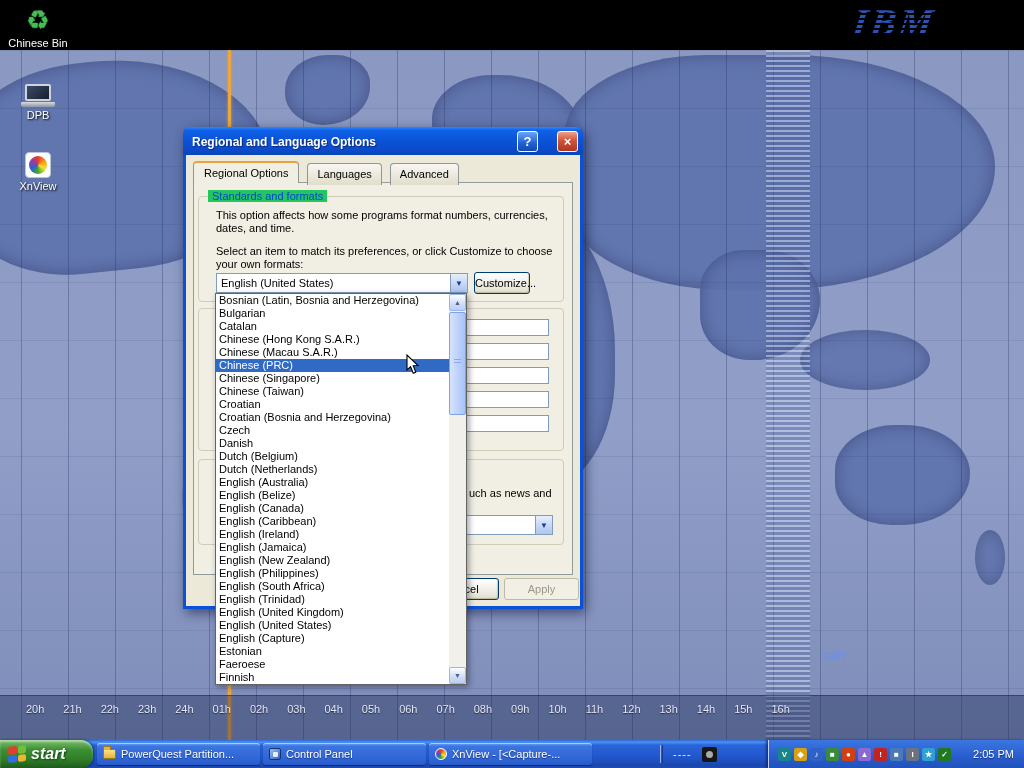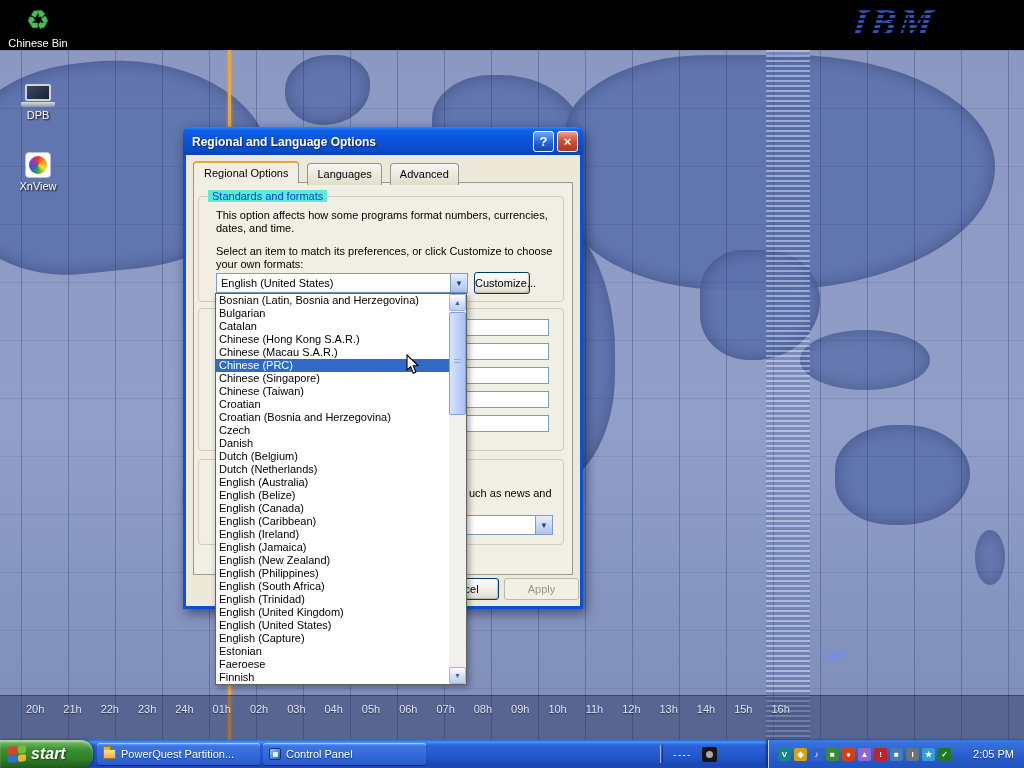--- a/index.html
+++ b/index.html
@@ -34,36 +34,36 @@
   .laptop .screen { width:26px; height:17px; margin:0 auto; background:linear-gradient(135deg,#3a4a66,#18202f); border:2px solid #cfd4dc; border-radius:2px; }
   .laptop .base { width:34px; height:5px; background:linear-gradient(#d8dce2,#8b94a2); border-radius:1px 1px 2px 2px; margin-top:1px; }
   .xn-glyph { width:26px; height:26px; margin:0 auto; background:#fdfdfd; border:1px solid #b9c2d6; border-radius:4px; display:flex; align-items:center; justify-content:center; }
   .xn-glyph i { display:block; width:18px; height:18px; border-radius:50%;
     background:conic-gradient(#e43b2e,#f59b14,#f5e22e,#43a531,#2e62c8,#8e3bb8,#e43b2e); }
 
   
   .dialog { position:absolute; left:183px; top:127px; width:400px; height:482px; background:#0a51d8;
     border-radius:8px 8px 0 0; box-shadow:3px 4px 12px rgba(8,12,40,.55); z-index:20; }
   .titlebar { position:absolute; left:0; top:0; width:400px; height:28px; border-radius:7px 7px 0 0; padding:5px 5px 0 9px;
-    background:linear-gradient(180deg,#2b87ff 0%,#0f62e8 12%,#0b54d8 45%,#0a4ac8 85%,#0845b8 100%); display:flex; align-items:center; }
+    background:linear-gradient(180deg,#2b87ff 0%,#0f62e8 12%,#0b54d8 45%,#0a4ac8 85%,#0845b8 100%); display:flex; align-items:center;gap:16px; }
   .titlebar .title { color:#fff; font-weight:bold; font-size:12px; text-shadow:1px 1px 1px #0a2a7a; flex:1 1 auto; margin-top:-3px; }
   .tb-btn { width:21px; height:21px; margin-left:3px; margin-top:-4px; border:1px solid #fff; border-radius:3px;
     color:#fff; font-size:13px; font-weight:bold; text-align:center; line-height:19px; }
   .tb-btn.help { background:linear-gradient(180deg,#6aa6f8,#2060d8 60%,#1448b0); }
   .tb-btn.close { background:linear-gradient(180deg,#f0a088,#d0543a 45%,#b03520); }
   .dlg-body { position:absolute; left:3px; top:28px; width:394px; height:451px; background:#ece9d8; }
 
   .tabs { position:absolute; left:7px; top:6px; height:22px; display:flex; z-index:3; }
   .tab { font-size:11px; padding:4px 9px 3px; margin-right:8px; position:relative; top:2px;
     background:linear-gradient(#f8f7f2,#e0ddca); border:1px solid #8f9698; border-bottom:none; border-radius:4px 4px 0 0; }
   .tab.active { top:0; padding:4px 10px 6px; background:#f1efe3; border-top:2px solid #e8a33d; z-index:4; }
   .tab-page { position:absolute; left:7px; top:27px; width:380px; height:393px; background:#f1efe3; border:1px solid #919b9c; z-index:1; }
 
   .grp { position:absolute; border:1px solid #cfccb8; border-radius:4px; }
-  .grp-cap { position:absolute; font-size:11px; color:#0046d5; background:#5eead4; padding:0 4px; }
+  .grp-cap { position:absolute; font-size:11px; color:#0046d5; background:#22c55e; padding:0 4px; }
   .txt { position:absolute; font-size:11px; color:#000; line-height:13px; }
 
   .combo { position:absolute; height:20px; background:#fff; border:1px solid #7f9db9; font-size:11px; display:flex; align-items:center; }
   .combo .val { flex:1 1 auto; padding-left:4px; color:#000; }
   .combo .arrow { width:17px; height:18px; border-left:1px solid #7f9db9; display:flex; align-items:center; justify-content:center;
     background:linear-gradient(180deg,#e7effd,#c3d4f5 60%,#aec5f0); border-radius:0 1px 1px 0; }
   .combo .arrow b { font-size:8px; color:#1c3d94; }
 
   .xp-btn { position:absolute; height:22px; font-size:11px; color:#000; text-align:center; line-height:20px;
     background:linear-gradient(180deg,#ffffff,#f2f1ea 45%,#e4e2d4 90%,#d6d2bf);
@@ -297,20 +297,24 @@
     <span class="s-lbl">start</span>
   </div>
   <div class="task-btn" style="left:97px;">
     <span class="folder-icon"></span>
     <span class="task-label">PowerQuest Partition...</span>
   </div>
   <div class="task-btn" style="left:263px;">
     <span class="cp-icon"></span>
     <span class="task-label">Control Panel</span>
   </div>
+  <div class="task-btn" style="left:429px;">
+    <span class="xn-icon"></span>
+    <span class="task-label">XnView - [&lt;Capture-...</span>
+  </div>
   <div class="tb-toolbar">
     <span class="tb-handle"></span>
     <span class="tb-label">----</span>
     <span class="tb-dark-icon"></span>
   </div>
   <div class="tray">
     <span style="display:flex; gap:3px;">
 
     <span class="tray-icon" style="background: rgb(23, 133, 139);">
           <span class="g">V</span>

